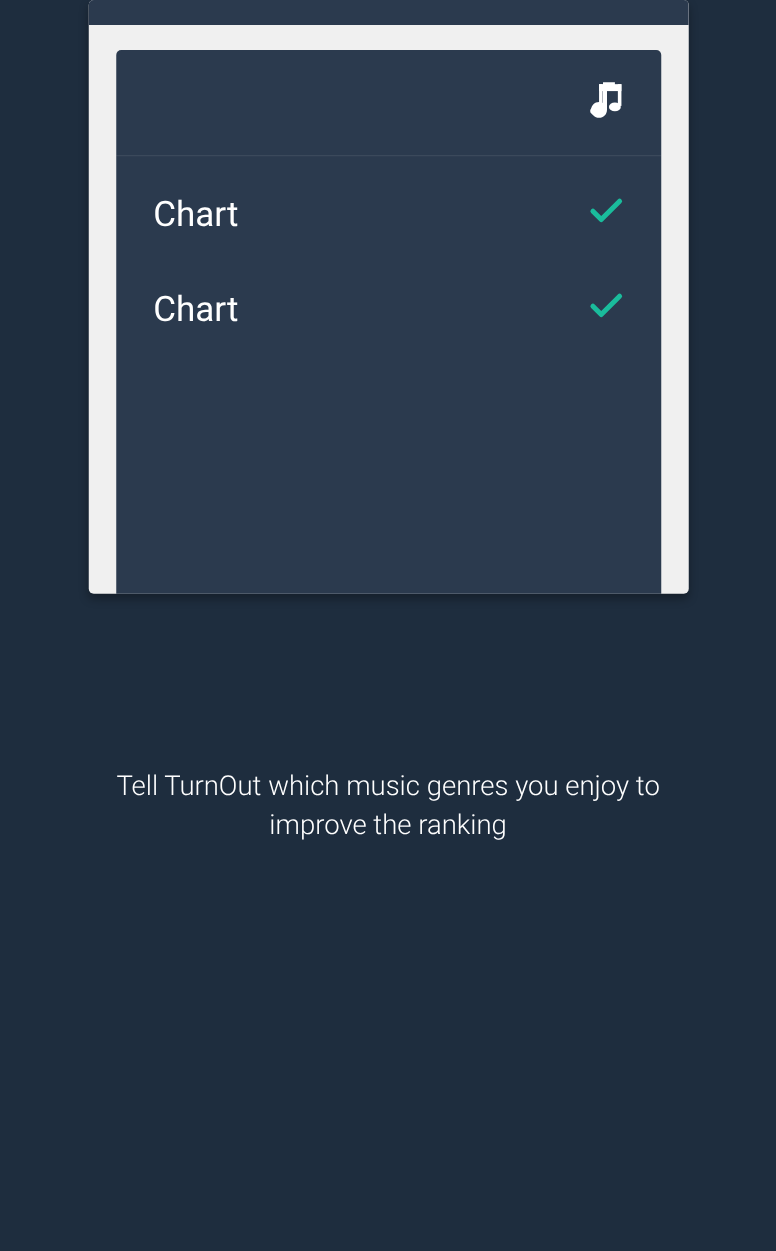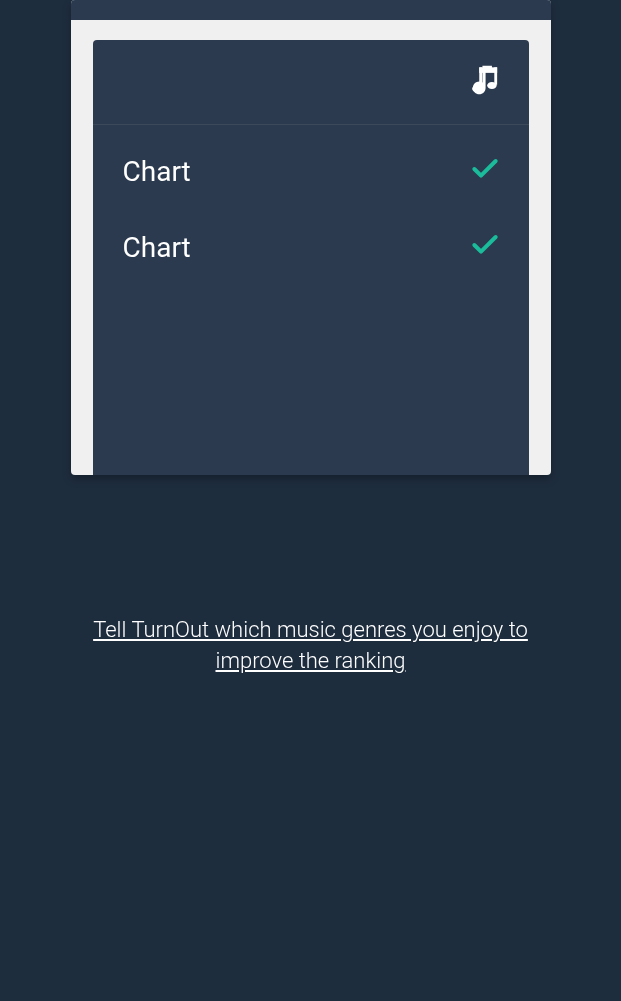--- a/index.html
+++ b/index.html
@@ -88,21 +88,20 @@
     }
     
     .caption {
       margin-top: 140px;
       color: #ffffff;
       font-size: 22px;
       font-weight: 300;
       text-align: center;
       line-height: 1.4;
       max-width: 500px;
-      text-decoration: underline;
     }
   </style>
 </head>
 <body>
 
 <div class="card-outer">
   <div class="card-header-bar"></div>
   <div class="card-inner">
     <div class="card-top">
       <span class="music-icon">

